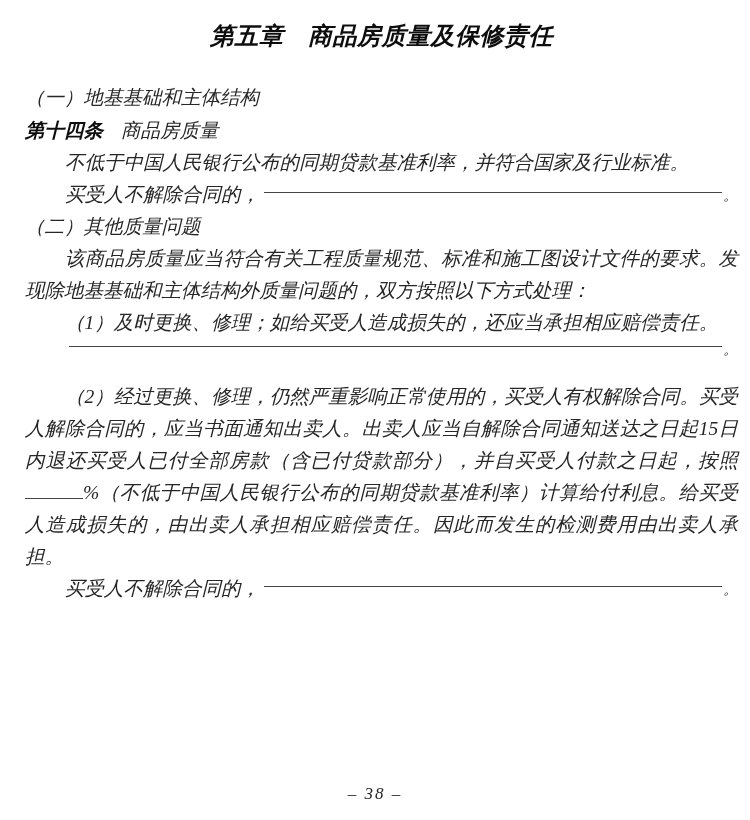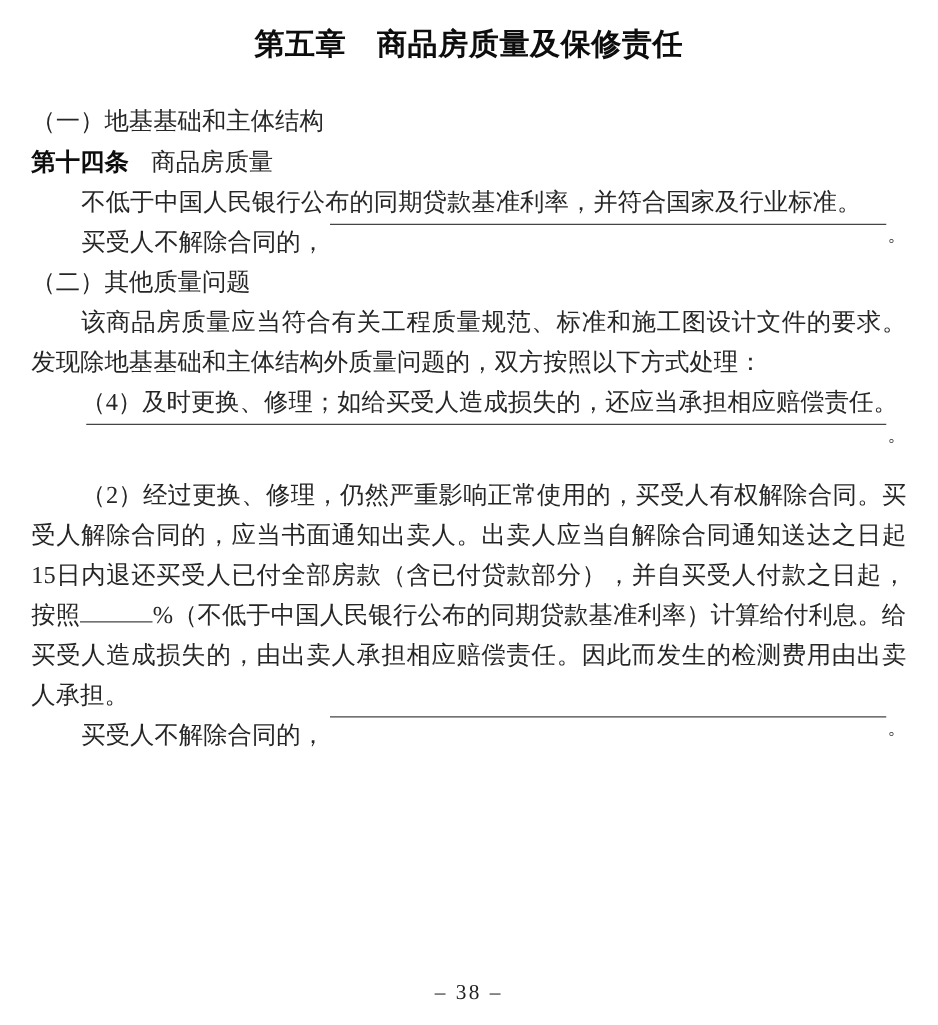--- a/index.html
+++ b/index.html
@@ -1,26 +1,27 @@
 <!DOCTYPE html>
 <html><head>
 <meta charset="utf-8">
 <style>
   html, body { margin: 0; padding: 0; background: #ffffff; }
   .page {
     position: relative;
     width: 750px;
     height: 820px;
     box-sizing: border-box;
-    padding: 20px 25px 0 25px;
+    padding: 20px 12px 0 25px;
     background: #ffffff;
     font-family: "Liberation Serif", "DejaVu Serif", serif;
     font-size: 19.5px;
     color: #262626;
     overflow: hidden;
+    font-style: italic;
   }
   .chapter-title {
     font-family: "Liberation Sans", "DejaVu Sans", sans-serif;
     font-weight: bold;
     font-size: 24px;
     color: #0d0d0d;
     text-align: center;
     margin: 0 0 30px 0;
     line-height: 32px;
     letter-spacing: 0.5px;
@@ -38,21 +39,21 @@
   }
   .article-title { margin-left: 18px; }
   .blank-inline {
     display: inline-block;
     width: 58px;
     height: 15px;
     border-bottom: 1.5px solid #454545;
   }
   .flexline {
     display: flex;
-    align-items: flex-start;
+    align-items: center;
     padding-left: 40px;
     line-height: 32px;
     margin: 0;
   }
   .flexline .label { white-space: nowrap; }
   .blank-fill {
     flex: 1;
     border-bottom: 1.5px solid #454545;
     margin: 0 0 5px 4px;
     min-width: 40px;
@@ -91,21 +92,21 @@
   <p class="flexline">
       <span class="label">买受人不解除合同的，</span>
       <span class="blank-fill"></span>
       <span class="period">。</span>
     </p>
 
   <p class="para">（二）其他质量问题</p>
 
   <p class="para indent">该商品房质量应当符合有关工程质量规范、标准和施工图设计文件的要求。发现除地基基础和主体结构外质量问题的，双方按照以下方式处理：</p>
 
-  <p class="para indent">（4）及时更换、修理；如给买受人造成损失的，还应当承担相应赔偿责任。</p>
+  <p class="para indent">（1）及时更换、修理；如给买受人造成损失的，还应当承担相应赔偿责任。</p>
 
   <p class="flexline">
       <span class="blank-fill"></span>
       <span class="period">。</span>
     </p>
 
   <p class="para indent item2"><span>（2）经过更换、修理，仍然严重影响正常使用的，买受人有权解除合同。买受人解除合同的，应当书面通知出卖人。出卖人应当自解除合同通知送达之日起15日内退还买受人已付全部房款（含已付贷款部分），并自买受人付款之日起，按照</span><span class="blank-inline"></span><span>%（不低于中国人民银行公布的同期贷款基准利率）计算给付利息。给买受人造成损失的，由出卖人承担相应赔偿责任。因此而发生的检测费用由出卖人承担。</span></p>
 
   <p class="flexline">
       <span class="label">买受人不解除合同的，</span>

